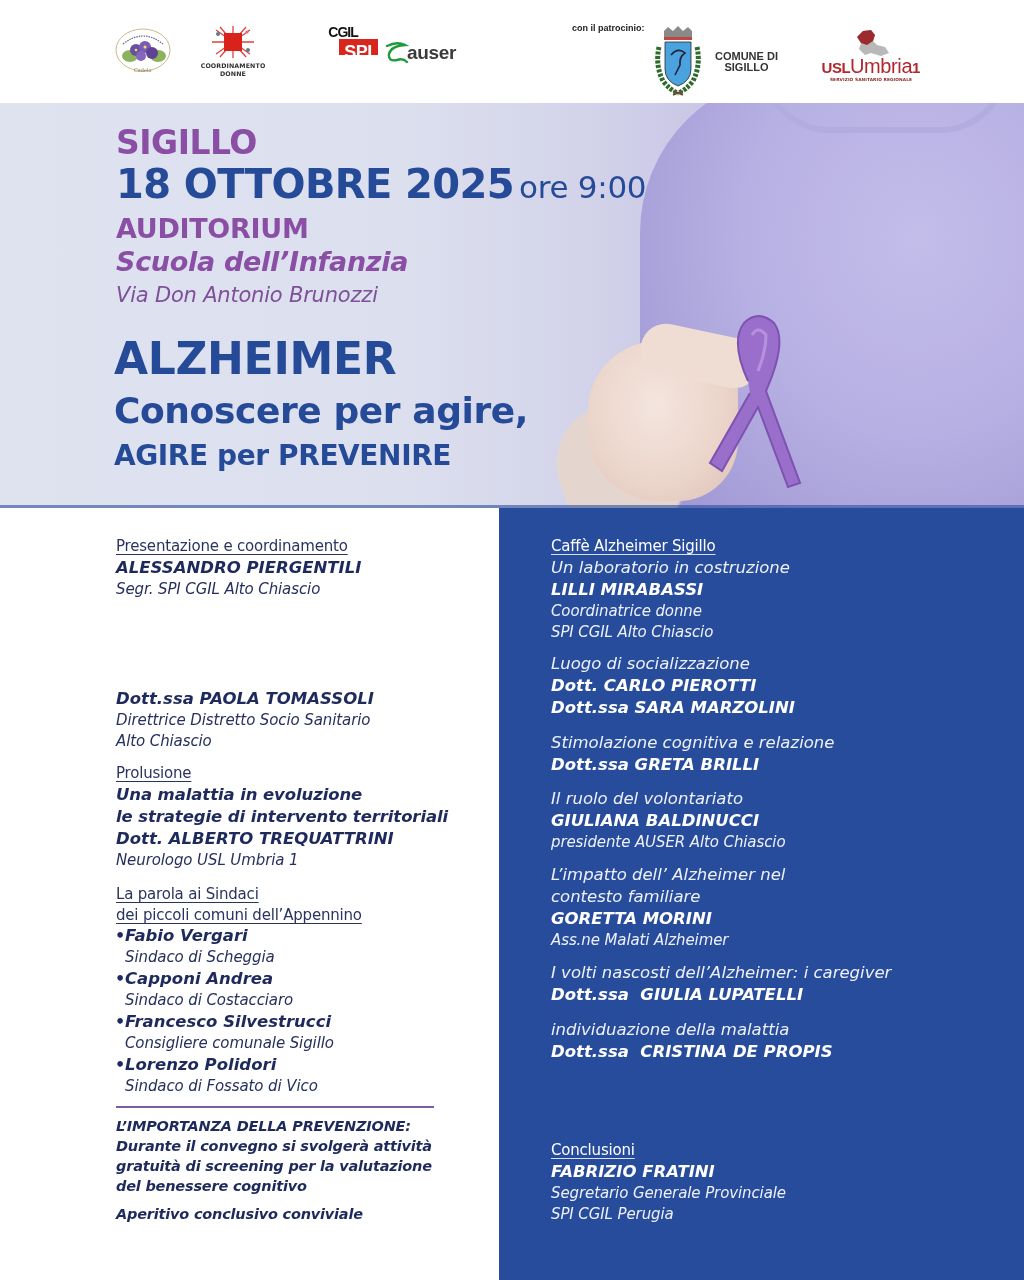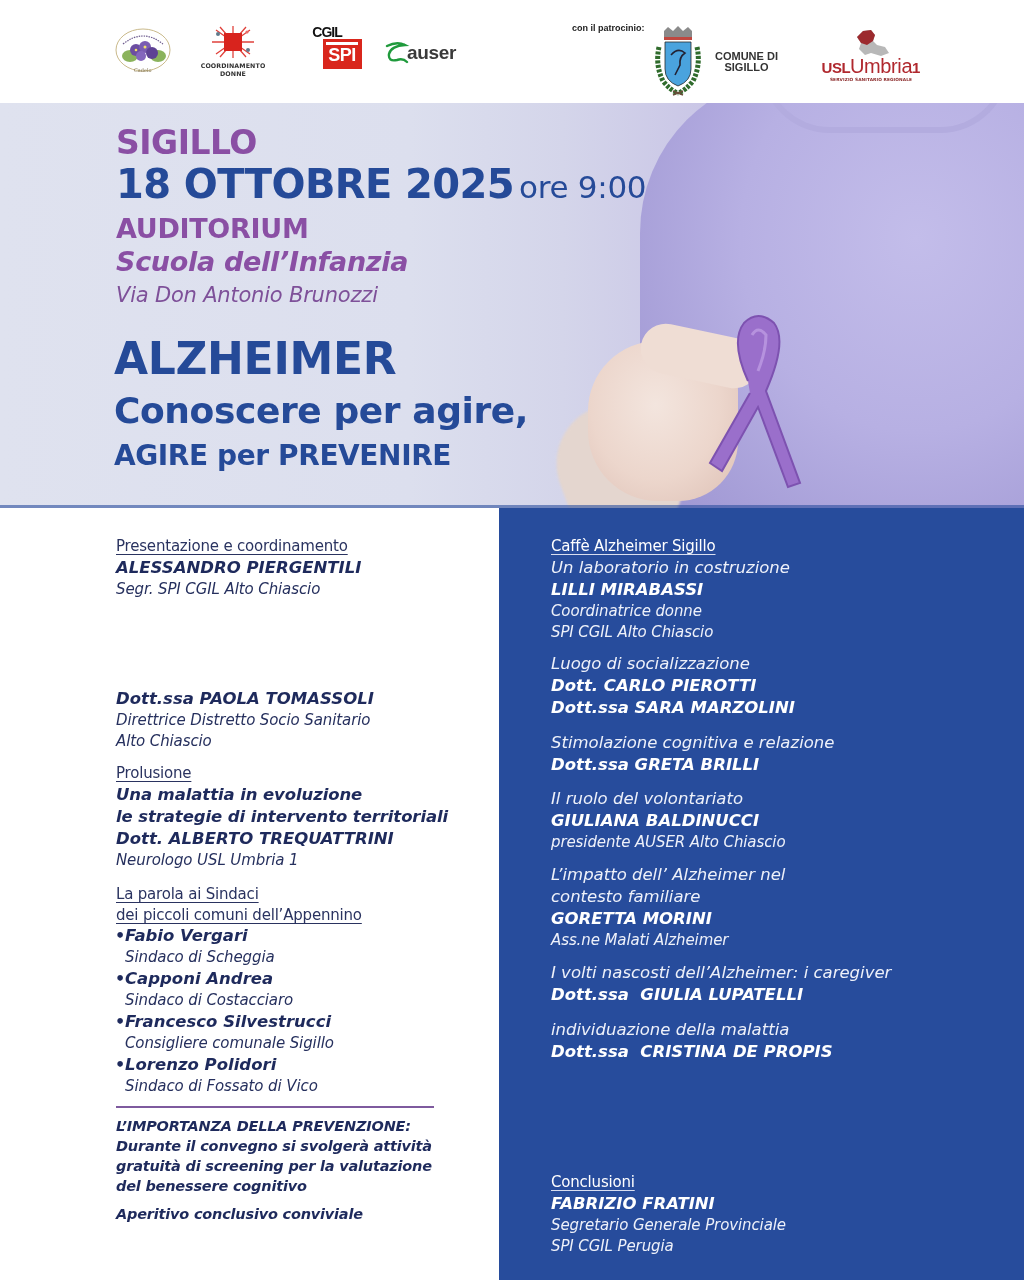--- a/index.html
+++ b/index.html
@@ -11,23 +11,23 @@
   .logo { position: absolute; display: flex; flex-direction: column; align-items: center; }
 
   .logo-viola { left: 112px; top: 26px; width: 62px; height: 52px; }
   .viola-circle { width: 58px; height: 48px; border-radius: 50%; position: relative; }
   .viola-caption { font-size: 5px; color: #7a6a44; position: absolute; left: 22px; top: 41px; font-family: "DejaVu Serif", serif; }
 
   .logo-coord { left: 196px; top: 24px; width: 74px; }
   .coord-mark { width: 46px; height: 36px; position: relative; }
   .coord-text { font-size: 6.3px; font-weight: bold; color: #333; text-align: center; line-height: 8px; margin-top: 2px; letter-spacing: 0.1px; }
 
-  .logo-cgil { left: 307px; top: 24px; width: 40px; justify-content: center; }
+  .logo-cgil { left: 323px; top: 24px; width: 40px; justify-content: center; }
   .cgil-top { font-family: "Liberation Sans", sans-serif; font-weight: bold; font-size: 14px; color: #111; letter-spacing: -1px; line-height: 14px; transform: scaleY(1.1); }
-  .cgil-box { width: 39px; height: 30px; background: #d9261c; margin-top: 1px; display: flex; flex-direction: column; align-items: center; margin-left: 30px; }
+  .cgil-box { width: 39px; height: 16px; background: #d9261c; margin-top: 1px; display: flex; flex-direction: column; align-items: center; margin-left: 30px; }
   .cgil-bar { width: 32px; height: 3px; background: #fff; margin-top: 3px; }
   .cgil-spi { font-family: "Liberation Sans", sans-serif; font-weight: bold; color: #fff; font-size: 18px; line-height: 20px; letter-spacing: -0.5px; }
 
   .logo-auser { left: 383px; top: 40px; flex-direction: row; align-items: center; }
   .auser-text { font-family: "Liberation Sans", sans-serif; font-weight: bold; font-size: 19px; color: #3a3a3a; margin-left: -4px; letter-spacing: -0.3px; }
 
   .patrocinio-label { position: absolute; left: 572px; top: 23px; font-size: 9px; font-weight: bold; color: #222; font-family: "Liberation Sans", sans-serif; }
   .logo-comune { left: 651px; top: 25px; flex-direction: row; align-items: center; }
   .comune-text { font-family: "Liberation Sans", sans-serif; font-weight: bold; font-size: 11px; color: #333; line-height: 11px; margin-left: 10px; margin-top: 2px; text-align: center; }
 
@@ -302,19 +302,19 @@
   <div class="blk" style="top:454px">
     <div class="tp">I volti nascosti dell’Alzheimer: i caregiver</div>
     <div class="nm" style="white-space:pre">Dott.ssa  GIULIA LUPATELLI</div>
   </div>
 
   <div class="blk" style="top:511px">
     <div class="tp">individuazione della malattia</div>
     <div class="nm" style="white-space:pre">Dott.ssa  CRISTINA DE PROPIS</div>
   </div>
 
-  <div class="blk" style="top:664px">
+  <div class="blk" style="top:632px">
     <div class="lbl">Conclusioni</div>
     <div class="nm">FABRIZIO FRATINI</div>
     <div class="rl">Segretario Generale Provinciale</div>
     <div class="rl">SPI CGIL Perugia</div>
   </div>
 </section>
 
 </body></html>

